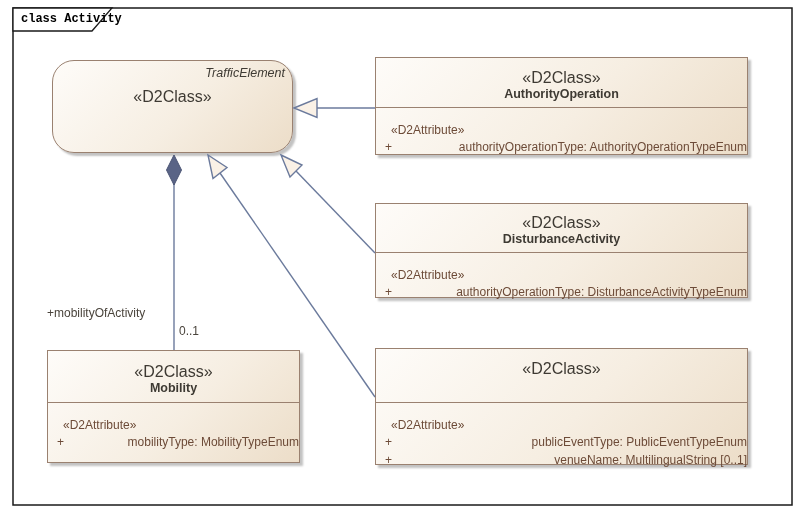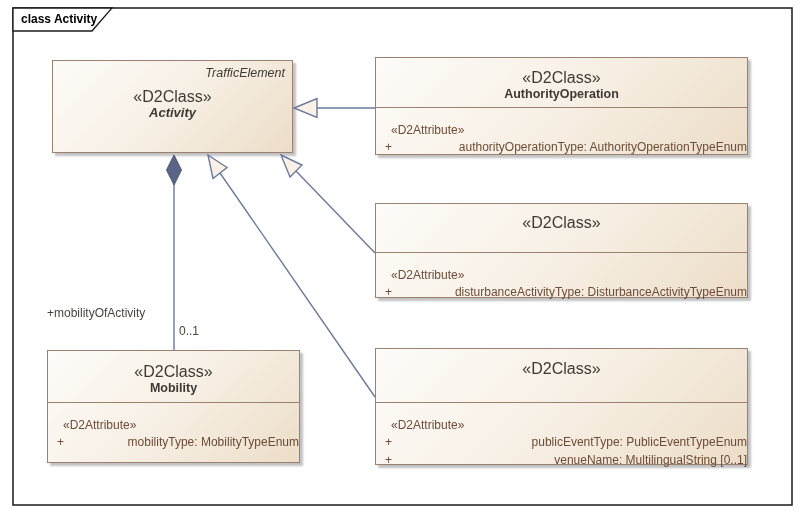--- a/index.html
+++ b/index.html
@@ -39,63 +39,63 @@
     position:absolute;top:44px;left:0;right:0;text-align:center;
     font-weight:bold;font-style:italic;font-size:13px;
   }
   
   .edge-label{
     position:absolute;font-size:12px;color:#4a443c;z-index:2;white-space:nowrap;
   }
   
   .frame-title{
     position:absolute;left:21px;top:12px;z-index:4;
-    font-size:12px;font-weight:bold;color:#000000;white-space:nowrap;
+    font-size:12px;font-weight:bold;color:#000000;white-space:nowrap;font-family:Liberation Mono, monospace;
   }
   .overlay{position:absolute;left:0;top:0;z-index:3;pointer-events:none;}
   .boxes{position:absolute;left:0;top:0;width:100%;height:100%;z-index:2;}
 </style>
 </head>
 <body>
 
 <div class="canvas">
 
   <div class="frame-title">class Activity</div>
 
   <div class="boxes">
 
-    <div class="uml-box" style="left:52px;top:60px;width:241px;height:93px;">
+    <div class="uml-box" style="left:52px;top:60px;width:241px;height:93px;border-radius:22px;">
       <div class="parent-label">TrafficElement</div>
       <div class="stereo abs-stereo">«D2Class»</div>
-      <div class="abs-name">Activity</div>
     </div>
 
     <div class="uml-box" style="left:375px;top:57px;width:373px;height:98px;">
       <div class="uml-header" style="height:49px;padding-top:12px;">
         <div class="stereo">«D2Class»</div>
         <div class="cls-name">AuthorityOperation</div>
       </div>
       <div class="uml-attrs" style="height:48px;">
         <div class="attr-stereo">«D2Attribute»</div>
         <div class="attr-row">
           <span class="attr-vis">+</span>
           <span class="attr-text">authorityOperationType: AuthorityOperationTypeEnum</span>
         </div>
       </div>
     </div>
 
     <div class="uml-box" style="left:375px;top:203px;width:373px;height:95px;">
       <div class="uml-header" style="height:48px;padding-top:11px;">
         <div class="stereo">«D2Class»</div>
+        <div class="cls-name">DisturbanceActivity</div>
       </div>
       <div class="uml-attrs" style="height:46px;">
         <div class="attr-stereo">«D2Attribute»</div>
         <div class="attr-row">
           <span class="attr-vis">+</span>
-          <span class="attr-text">disturbanceActivityType: DisturbanceActivityTypeEnum</span>
+          <span class="attr-text">authorityOperationType: DisturbanceActivityTypeEnum</span>
         </div>
       </div>
     </div>
 
     <div class="uml-box" style="left:47px;top:350px;width:253px;height:113px;">
       <div class="uml-header" style="height:51px;padding-top:13px;">
         <div class="stereo">«D2Class»</div>
         <div class="cls-name">Mobility</div>
       </div>
       <div class="uml-attrs" style="height:61px;">

